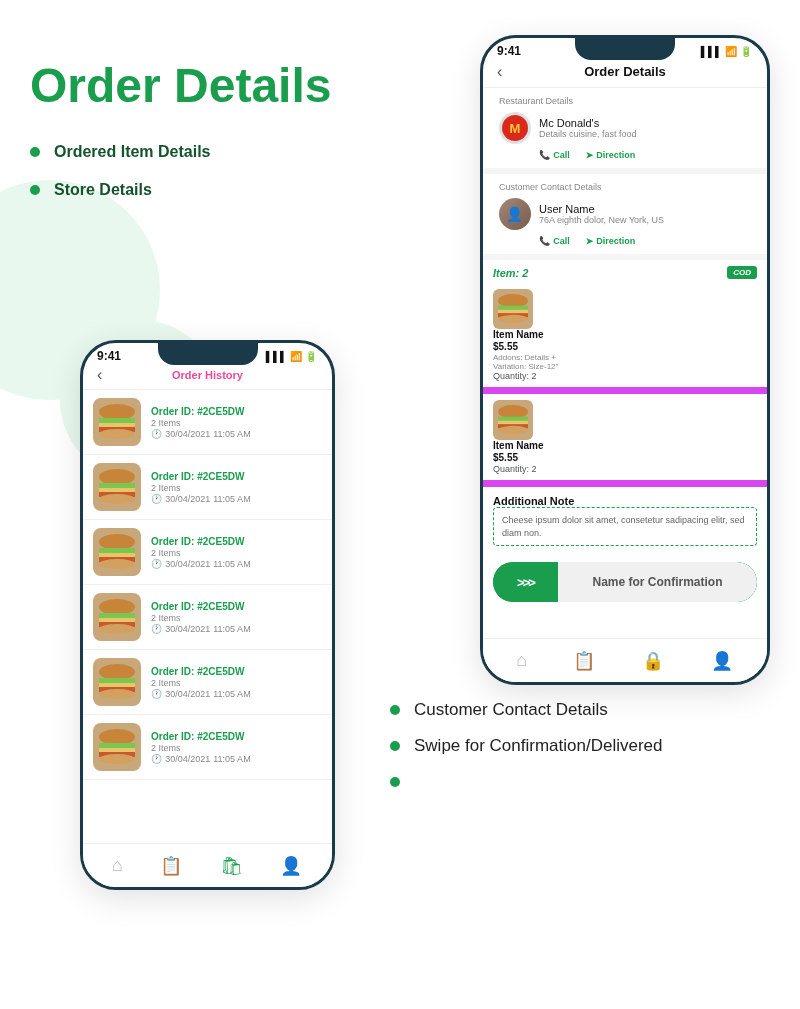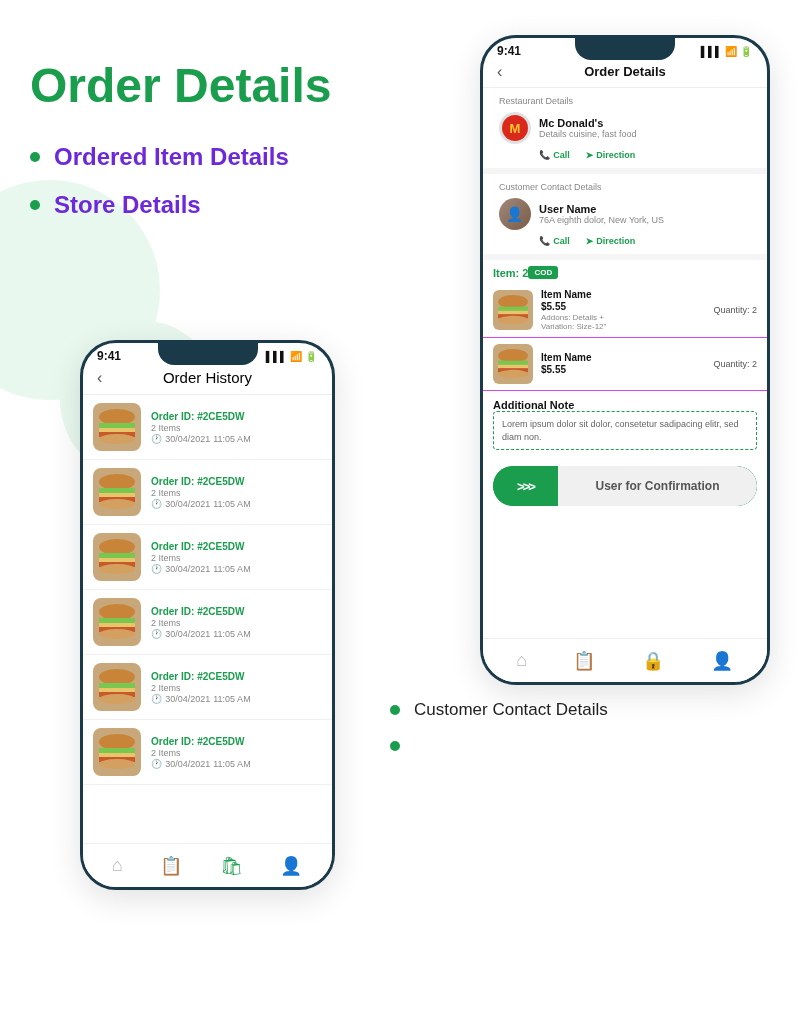--- a/index.html
+++ b/index.html
@@ -49,23 +49,23 @@
       line-height: 1.1;
       margin-bottom: 30px;
     }
     .bullet-list {
       list-style: none;
       margin-bottom: 20px;
     }
     .bullet-list li {
       display: flex;
       align-items: center;
-      font-size: 24px;
+      font-size: 16px;
       font-weight: 600;
-      color: #6d28d9;
+      color: #14532d;
       margin-bottom: 20px;
     }
     .bullet-dot {
       width: 10px;
       height: 10px;
       border-radius: 50%;
       background: #1a9e4e;
       margin-right: 14px;
       flex-shrink: 0;
     }
@@ -137,23 +137,23 @@
       border-bottom: 1px solid #eee;
       position: relative;
     }
     .phone-left .back-arrow {
       position: absolute;
       left: 14px;
       font-size: 16px;
       color: #555;
     }
     .phone-left .header-title {
-      font-size: 15px;
-      font-weight: 400;
-      color: #000000;
+      font-size: 11px;
+      font-weight: 700;
+      color: #ec4899;
     }
 
     
     .order-list { overflow: hidden; }
     .order-item {
       display: flex;
       align-items: center;
       padding: 8px 10px;
       border-bottom: 1px solid #f0f0f0;
     }
@@ -238,61 +238,64 @@
     .restaurant-logo {
       width: 32px;
       height: 32px;
       border-radius: 50%;
       background: #e0e0e0;
       display: flex;
       align-items: center;
       justify-content: center;
       font-size: 14px;
     }
-    .restaurant-info .name { font-size: 11px; font-weight: 700; color: #111; }
+    .restaurant-info .name { font-size: 11px; font-weight: 400; color: #111; }
     .restaurant-info .cuisine { font-size: 9px; color: #888; }
     .action-btns {
       display: flex;
       gap: 16px;
       margin-top: 6px;
       margin-left: 40px;
     }
     .action-btn {
       display: flex;
       align-items: center;
       gap: 3px;
       font-size: 9px;
       color: #1a9e4e;
       font-weight: 600;
     }
 
     
     .items-header {
       display: flex;
+      justify-content: space-between;
       align-items: center;
       padding: 6px 10px 4px;
       background: #fff;
+      font-style: italic;
     }
     .items-header .item-count { font-size: 11px; color: #111; }
     .items-header .item-count span { color: #1a9e4e; font-weight: 700; }
     .cod-badge {
       background: #1a9e4e;
       color: #fff;
       font-size: 8px;
       font-weight: 700;
       padding: 2px 6px;
       border-radius: 3px;
     }
 
     .order-detail-item {
       display: flex;
-      align-items: center;
+      align-items: flex-start;
       padding: 6px 10px;
-      border-bottom: 1px solid #d946ef;
-      background: #fff;
+      border-bottom: 7px solid #d946ef;
+      background: #fff;
+      flex-direction: column;
     }
     .item-thumb {
       width: 40px;
       height: 40px;
       border-radius: 6px;
       background: #c8a87a;
       margin-right: 8px;
       flex-shrink: 0;
     }
     .item-details { flex: 1; }
@@ -390,20 +393,24 @@
 </div>
 
 <div class="bottom-bullets">
   <ul class="bullet-list" style="list-style:none;">
     <li style="display:flex;align-items:flex-start;font-size:17px;font-weight:500;color:#222;margin-bottom:16px;">
       <span class="bullet-dot" style="margin-top:5px;"></span>
       <span>Customer Contact Details</span>
     </li>
     <li style="display:flex;align-items:flex-start;font-size:17px;font-weight:500;color:#222;margin-bottom:16px;">
       <span class="bullet-dot" style="margin-top:5px;"></span>
+      <span>Swipe for Confirmation/Delivered</span>
+    </li>
+    <li style="display:flex;align-items:flex-start;font-size:17px;font-weight:500;color:#222;margin-bottom:16px;">
+      <span class="bullet-dot" style="margin-top:5px;"></span>
     </li>
   </ul>
 </div>
 
 <div class="phone phone-left">
   <div class="phone-notch"></div>
   <div class="phone-status-bar">
     <span class="status-time">9:41</span>
     <div class="status-icons">
       <span>▌▌▌</span>
@@ -662,29 +669,29 @@
       <div class="item-name">Item Name</div>
       <div class="item-price">$5.55</div>
     </div>
     <div class="item-qty">
       Quantity: <span>2</span>
     </div>
   </div>
 
   <div class="additional-note-section">
     <div class="note-title">Additional Note</div>
-    <div class="note-box">Lorem ipsum dolor sit dolor, consetetur sadipacing elitr, sed diam non.</div>
+    <div class="note-box">Cheese ipsum dolor sit amet, consetetur sadipacing elitr, sed diam non.</div>
   </div>
 
   <div class="swipe-section">
     <div class="swipe-btn">
       <div class="swipe-arrows">
         <span>&gt;&gt;&gt;</span>
       </div>
-      <div class="swipe-label">User for Confirmation</div>
+      <div class="swipe-label">Name for Confirmation</div>
     </div>
   </div>
 
   <div class="bottom-nav">
     <span class="nav-icon">⌂</span>
     <span class="nav-icon">📋</span>
     <span class="nav-icon">🔒</span>
     <span class="nav-icon">👤</span>
   </div>
 </div>

